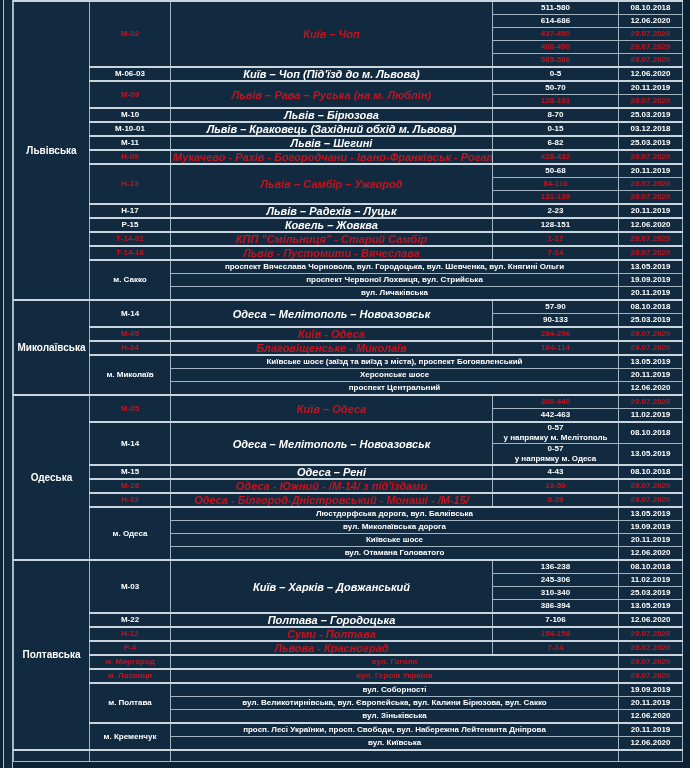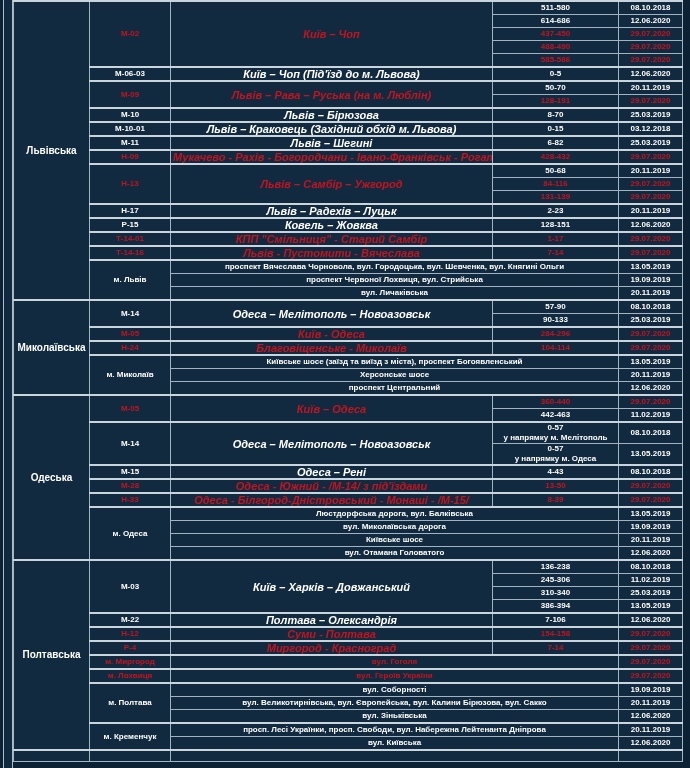--- a/index.html
+++ b/index.html
@@ -145,21 +145,21 @@
           <td class="km red">1-17</td>
           <td class="date red">29.07.2020</td>
         </tr>
         <tr class="group-start">
           <td class="code red" rowspan="1">Т-14-16</td>
           <td class="route red" rowspan="1">Львів - Пустомити - Вячеслава</td>
           <td class="km red">7-14</td>
           <td class="date red">29.07.2020</td>
         </tr>
         <tr class="group-start">
-          <td class="code" rowspan="3">м. Львів</td>
+          <td class="code" rowspan="3">м. Сакко</td>
           <td class="street" colspan="2">проспект Вячеслава Чорновола, вул. Городоцька, вул. Шевченка, вул. Княгині Ольги</td>
           <td class="date">13.05.2019</td>
         </tr>
         <tr>
           <td class="street" colspan="2">проспект Червоної Лохвиця, вул. Стрийська</td>
           <td class="date">19.09.2019</td>
         </tr>
         <tr>
           <td class="street" colspan="2">вул. Личаківська</td>
           <td class="date">20.11.2019</td>
@@ -270,33 +270,33 @@
         <tr>
           <td class="km">310-340</td>
           <td class="date">25.03.2019</td>
         </tr>
         <tr>
           <td class="km">386-394</td>
           <td class="date">13.05.2019</td>
         </tr>
         <tr class="group-start">
           <td class="code" rowspan="1">М-22</td>
-          <td class="route" rowspan="1">Полтава – Олександрія</td>
+          <td class="route" rowspan="1">Полтава – Городоцька</td>
           <td class="km">7-106</td>
           <td class="date">12.06.2020</td>
         </tr>
         <tr class="group-start">
           <td class="code red" rowspan="1">Н-12</td>
           <td class="route red" rowspan="1">Суми - Полтава</td>
           <td class="km red">154-158</td>
           <td class="date red">29.07.2020</td>
         </tr>
         <tr class="group-start">
           <td class="code red" rowspan="1">Р-4</td>
-          <td class="route red" rowspan="1">Миргород - Красноград</td>
+          <td class="route red" rowspan="1">Львова - Красноград</td>
           <td class="km red">7-14</td>
           <td class="date red">29.07.2020</td>
         </tr>
         <tr class="group-start">
           <td class="code red" rowspan="1">м. Миргород</td>
           <td class="street red" colspan="2">вул. Гоголя</td>
           <td class="date red">29.07.2020</td>
         </tr>
         <tr class="group-start">
           <td class="code red" rowspan="1">м. Лохвиця</td>

